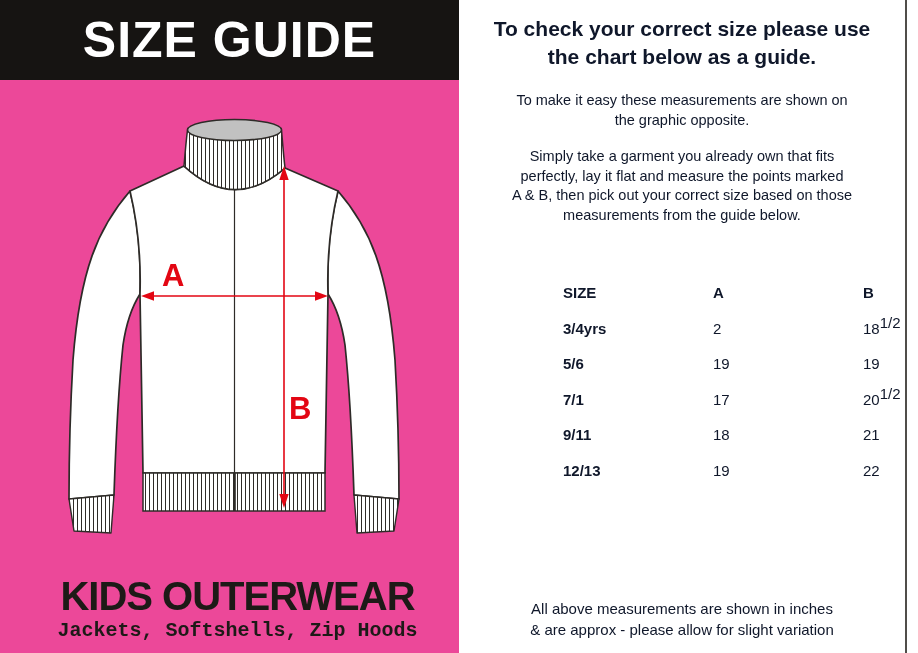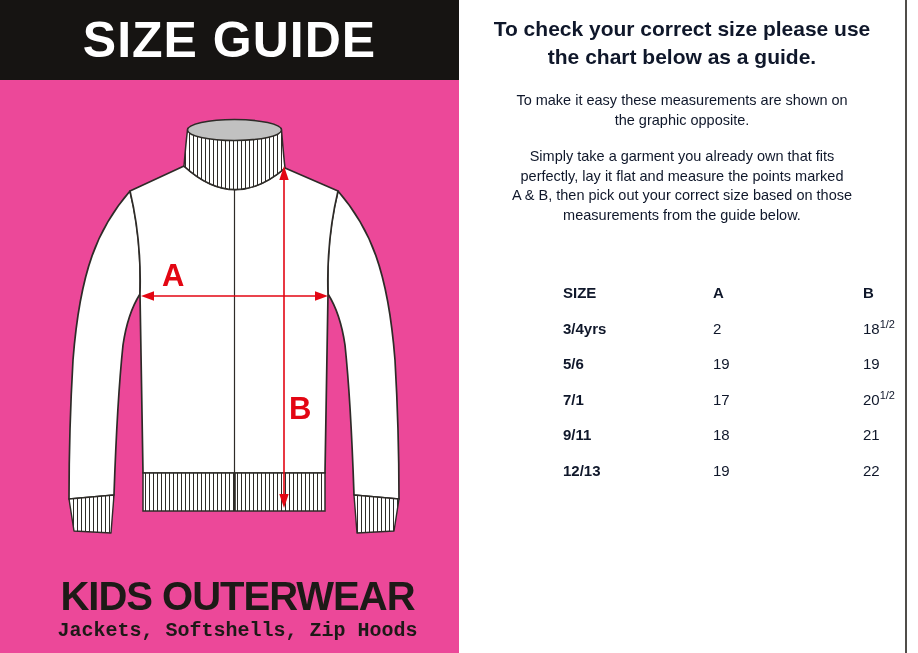--- a/index.html
+++ b/index.html
@@ -25,21 +25,21 @@
   .rp-para1 { top:91px; }
   .rp-para2 { top:147px; }
   .rp-footnote { position:absolute; bottom:13px; width:100%; font-size:15px; line-height:1.4;
                  white-space:pre-line; }
 
   
   .size-table { position:absolute; left:104px; top:284px; text-align:left; }
   .t-row { display:grid; grid-template-columns:105px 105px 90px; height:35.6px; align-items:start;
            font-size:15px;gap:45px; }
   .t-row .t-size, .t-head span { font-weight:bold; }
-  .t-b sup { font-size:11px; line-height:0; vertical-align:6px; }
+  .t-b sup { font-size:15px; line-height:0; vertical-align:6px; }
 
   
   .frame-line { position:absolute; left:905px; top:0; width:2px; height:653px; background:#504d4a; }
 </style>
 </head>
 <body>
 
 <div class="stage">
 
   <div class="left-panel">
@@ -130,16 +130,18 @@
         <span class="t-a">18</span>
         <span class="t-b"><span>21</span><sup></sup></span>
       </div>
       <div class="t-row">
         <span class="t-size">12/13</span>
         <span class="t-a">19</span>
         <span class="t-b"><span>22</span><sup></sup></span>
       </div>
     </div>
 
+    <div class="rp-footnote">All above measurements are shown in inches
+&amp; are approx - please allow for slight variation</div>
   </div>
 
   <div class="frame-line"></div>
 </div>
 
 </body></html>

